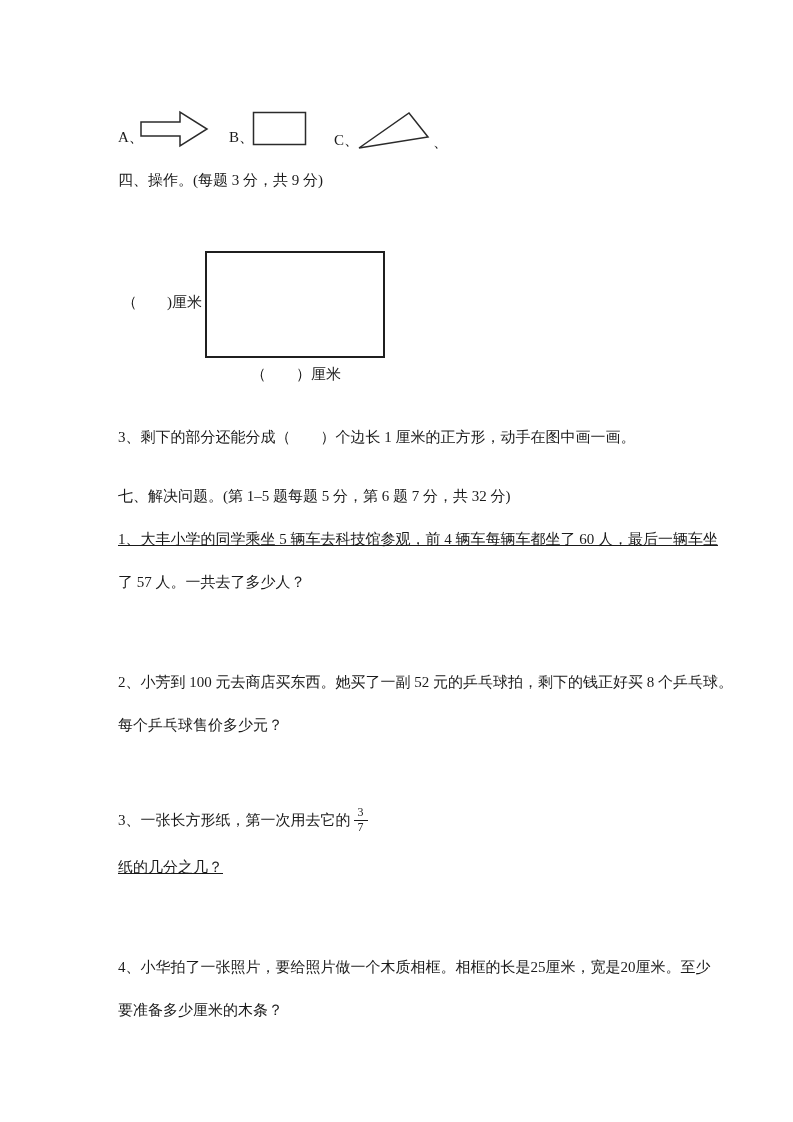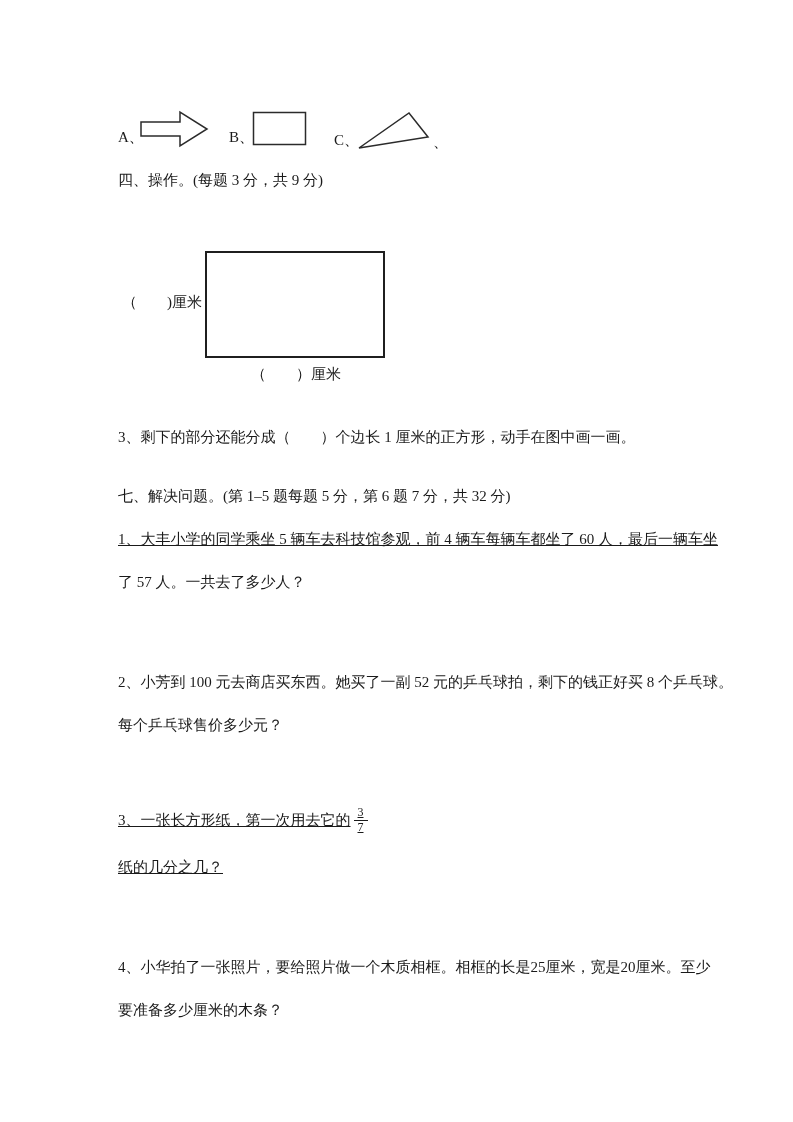--- a/index.html
+++ b/index.html
@@ -95,21 +95,21 @@
   <div class="txt" style="left:118px; top:427px;">3、剩下的部分还能分成（　　）个边长 1 厘米的正方形，动手在图中画一画。</div>
 
   <div class="txt" style="left:118px; top:486px;">七、解决问题。(第 1–5 题每题 5 分，第 6 题 7 分，共 32 分)</div>
 
   <div class="txt" style="left:118px; top:529px;text-decoration:underline;">1、大丰小学的同学乘坐 5 辆车去科技馆参观，前 4 辆车每辆车都坐了 60 人，最后一辆车坐</div>
   <div class="txt" style="left:118px; top:572px;">了 57 人。一共去了多少人？</div>
 
   <div class="txt" style="left:118px; top:672px;">2、小芳到 100 元去商店买东西。她买了一副 52 元的乒乓球拍，剩下的钱正好买 8 个乒乓球。</div>
   <div class="txt" style="left:118px; top:715px;">每个乒乓球售价多少元？</div>
 
-  <div class="txt fracline" style="left:118px; top:806px;text-decoration:underline;">
+  <div class="txt fracline" style="left:118px; top:806px;">
     <span>3、一张长方形纸，第一次用去它的</span>
     <span class="fraction">
       <span class="num">3</span>
       <span class="den">7</span>
     </span>
   </div>
   <div class="txt" style="left:118px; top:857px;text-decoration:underline;">纸的几分之几？</div>
 
   <div class="txt" style="left:118px; top:957px;">4、小华拍了一张照片，要给照片做一个木质相框。相框的长是25厘米，宽是20厘米。至少</div>
   <div class="txt" style="left:118px; top:1000px;">要准备多少厘米的木条？</div>

